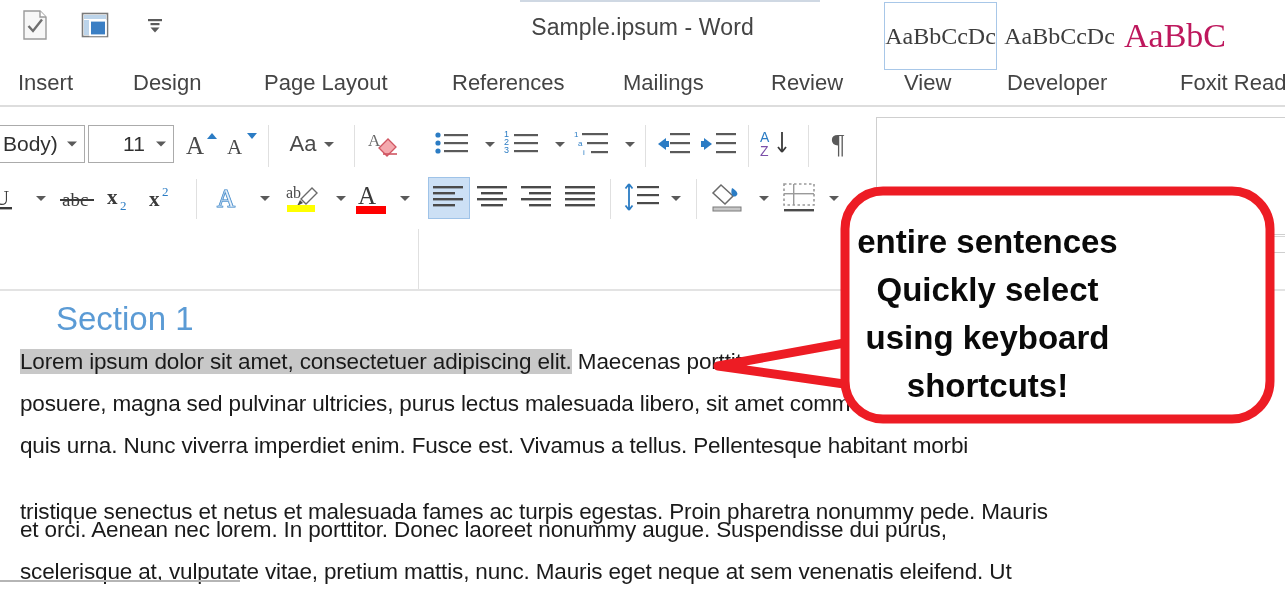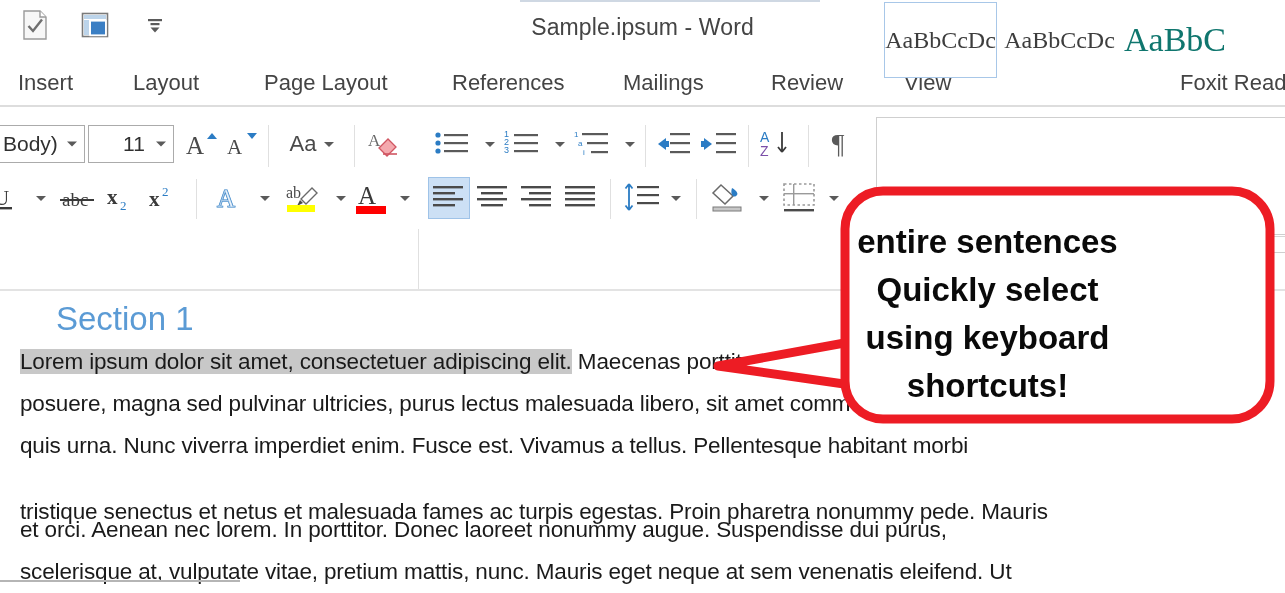--- a/index.html
+++ b/index.html
@@ -49,21 +49,21 @@
   .combo .carr{position:absolute;right:7px;top:50%;transform:translateY(-50%);}
 
   .rbtn{position:absolute;display:flex;align-items:center;justify-content:center;cursor:pointer;}
   .rbtn.sel{background:#cce0f5;border:1px solid #9fc3e8;box-sizing:border-box;}
 
   .caret{width:0;height:0;border-left:6px solid transparent;border-right:6px solid transparent;border-top:6px solid #5a5a5a;}
   .caret.sm{border-left-width:5px;border-right-width:5px;border-top-width:5px;}
 
   
   .styles-box{position:absolute;left:876px;top:117px;width:409px;height:118px;box-sizing:border-box;border:1px solid #cfcfcf;border-right:none;background:#fff;}
-  .style-item{position:absolute;top:2px;height:76px;box-sizing:border-box;display:flex;align-items:center;justify-content:center;cursor:pointer;overflow:hidden;text-align:right;}
+  .style-item{position:absolute;top:2px;height:68px;box-sizing:border-box;display:flex;align-items:center;justify-content:center;cursor:pointer;overflow:hidden;text-align:right;}
   .style-item.active{border:1px solid #a8c7e8;background:#fff;}
   .style-sample{font-family:"Liberation Serif", serif;white-space:nowrap;}
   .style-name{position:absolute;font-size:16px;color:#444;white-space:nowrap;}
   .styles-inner-rule{position:absolute;left:876px;top:236px;width:409px;height:1px;background:#d6d6d6;}
 
   
   .docarea{position:absolute;left:0;top:291px;width:1285px;height:302px;background:#ffffff;overflow:hidden;}
   .doc-heading{
     position:absolute;left:20px;top:9px;font-size:33px;color:#5b9bd5;
     font-family:"Liberation Sans", sans-serif;font-weight:400;white-space:nowrap;margin-left:36px;
@@ -115,26 +115,27 @@
           <path d="M5.5 12.4 h9 L10 17.5 z" fill="#5a5a5a"></path>
         </svg>
       </div>
     </div>
 
     <div class="doc-title">Sample.ipsum - Word</div>
   </div>
 
   <div class="tabrow">
     <div class="tab" style="left:18px">Insert</div>
-    <div class="tab" style="left:133px">Layout</div>
+    <div class="tab" style="left:133px">Design</div>
     <div class="tab" style="left:264px">Page Layout</div>
     <div class="tab" style="left:452px">References</div>
     <div class="tab" style="left:623px">Mailings</div>
     <div class="tab" style="left:771px">Review</div>
     <div class="tab" style="left:904px">View</div>
+    <div class="tab" style="left:1007px">Developer</div>
     <div class="tab" style="left:1180px">Foxit Reader</div>
   </div>
   <div class="tabrule"></div>
 
   <div class="ribbon">
 
     <div class="combo" style="left:-80px;top:18px;width:165px;height:38px;">
       <div class="cval" style="padding-left:82px;">Body)</div>
       <div class="carr">
           <div class="caret sm"></div>
@@ -408,21 +409,21 @@
   <div class="ribbon-bottomrule"></div>
 
   <div class="styles-box"></div>
   <div class="style-item active" style="left:884px;width:113px;">
     <span class="style-sample" style="font-size:24px;color:#3d3d3d;">AaBbCcDc</span>
   </div>
   <div class="style-item" style="left:1003px;width:113px;">
     <span class="style-sample" style="font-size:24px;color:#3d3d3d;">AaBbCcDc</span>
   </div>
   <div class="style-item" style="left:1124px;width:170px;justify-content:flex-start;">
-    <span class="style-sample" style="font-size:34px;color:#0f766e;">AaBbC</span>
+    <span class="style-sample" style="font-size:34px;color:#be185d;">AaBbC</span>
   </div>
   <div class="style-name" style="left:1247px;top:240px;">ng</div>
   <div class="styles-inner-rule"></div>
   <div style="position:absolute;left:1205px;top:252px;width:80px;height:1px;background:#cfcfcf;"></div>
   <div style="position:absolute;left:1205px;top:252px;width:1px;height:38px;background:#cfcfcf;"></div>
 
   <div class="docarea">
 
     <div class="doc-heading">Section 1</div>
 

